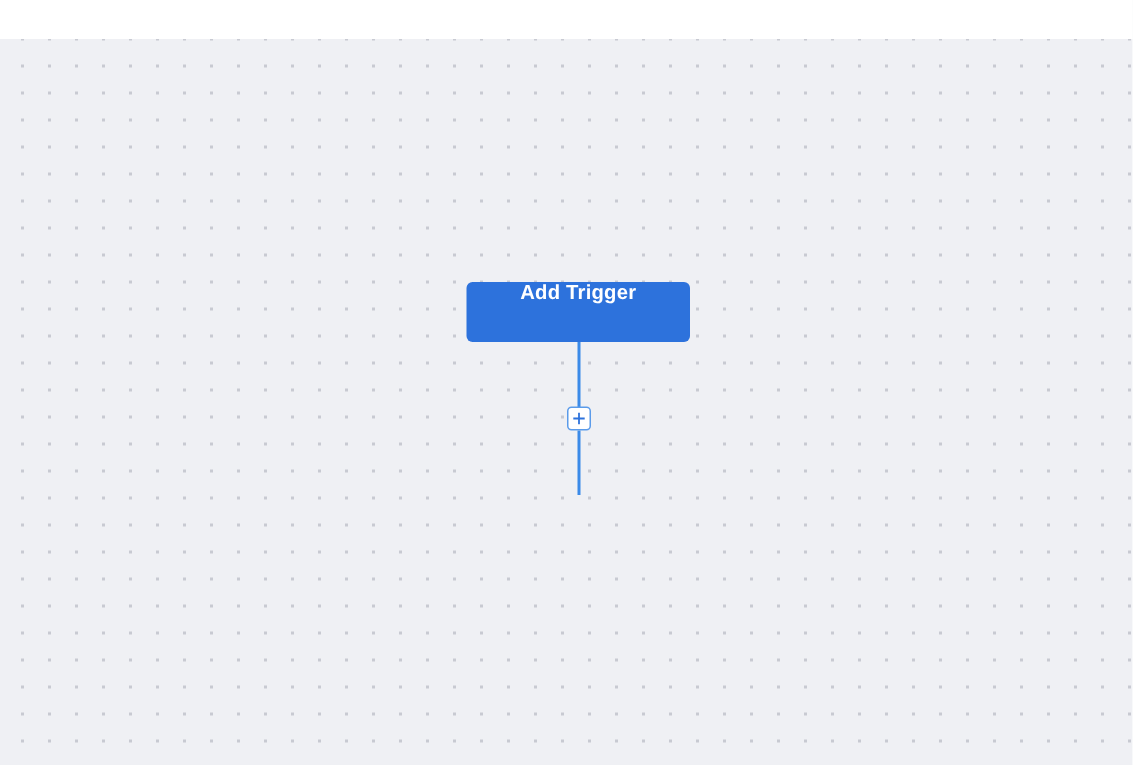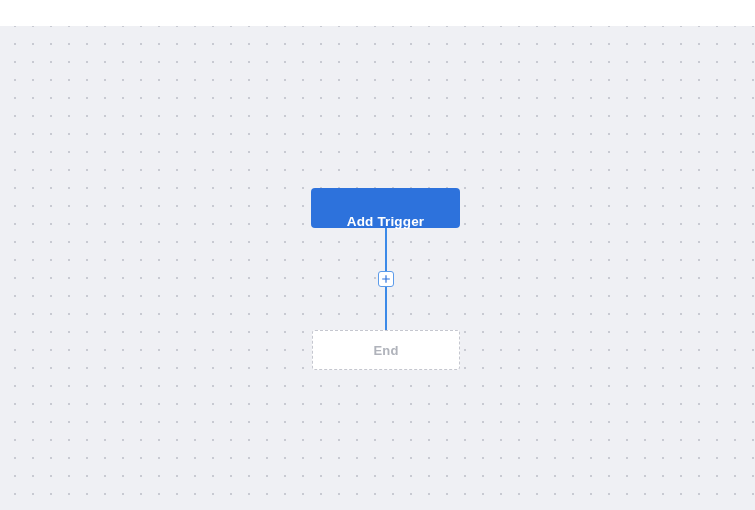--- a/index.html
+++ b/index.html
@@ -77,21 +77,21 @@
   .node-trigger {
     position: absolute;
     left: 311px;
     top: 162px;   
     width: 149px;
     height: 40px;
     box-sizing: border-box;
     background: #2d72dc;
     border-radius: 4px;
     display: flex;
-    align-items: flex-end;
+    align-items: flex-start;
     justify-content: center;
     cursor: pointer;
     user-select: none;
   }
   .node-trigger-label {
     color: #ffffff;
     font-size: 13.5px;
     font-weight: bold;
     letter-spacing: 0.15px;
     line-height: 1;
@@ -162,20 +162,17 @@
       </div>
 
       <div class="add-step-button">
         <span>
           <svg width="10" height="10" viewBox="0 0 10 10" aria-hidden="true">
             <path d="M5 1.2 L5 8.8 M1.2 5 L8.8 5" stroke="#2d72dc" stroke-width="1.2" stroke-linecap="butt"></path>
           </svg>
         </span>
       </div>
 
-      <div class="node-end">
-        <span class="node-end-label">End</span>
-      </div>
 
     </div>
   </div>
 
 </div>
 
 </body></html>

